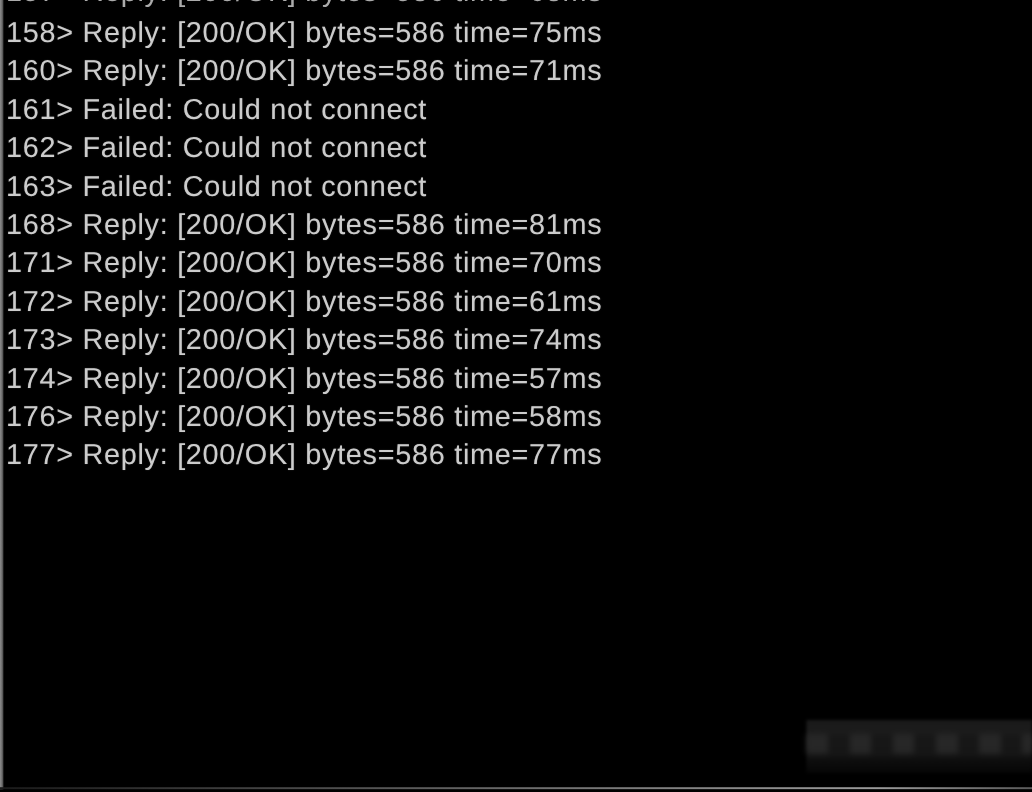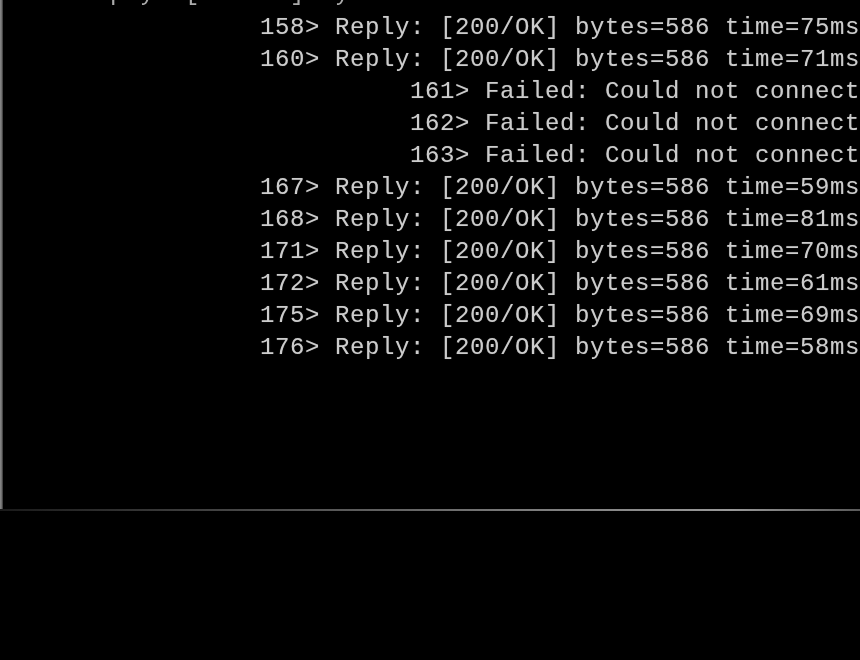--- a/index.html
+++ b/index.html
@@ -3,25 +3,24 @@
 <meta charset="utf-8">
 <style>
   html, body {
     margin: 0;
     padding: 0;
     background: #000000;
   }
   #terminal-window {
     position: relative;
     width: 860px;
-    height: 511px;
+    height: 658px;
     background: #000000;
     overflow: hidden;
-    font-family: Liberation Mono, monospace;
-    text-align: right;
+    font-family: Liberation Sans, sans-serif;
   }
   
   #left-border {
     position: absolute;
     left: 0;
     top: 0;
     width: 3px;
     height: 660px;
     background: linear-gradient(to right, #8d8d8d 0%, #6a6a6a 60%, #2a2a2a 100%);
     z-index: 5;
@@ -106,25 +105,26 @@
   <div id="left-border"></div>
 
   <div id="clipped-line">157&gt; Reply: [200/OK] bytes=586 time=68ms</div>
 
   <div id="log-lines">
       <div class="log-line">158&gt; Reply: [200/OK] bytes=586 time=75ms</div>
       <div class="log-line">160&gt; Reply: [200/OK] bytes=586 time=71ms</div>
       <div class="log-line">161&gt; Failed: Could not connect</div>
       <div class="log-line">162&gt; Failed: Could not connect</div>
       <div class="log-line">163&gt; Failed: Could not connect</div>
-      <div class="log-line">167&gt; Reply: [200/OK] bytes=586 time=59ms</div>
       <div class="log-line">168&gt; Reply: [200/OK] bytes=586 time=81ms</div>
       <div class="log-line">171&gt; Reply: [200/OK] bytes=586 time=70ms</div>
       <div class="log-line">172&gt; Reply: [200/OK] bytes=586 time=61ms</div>
-      <div class="log-line">175&gt; Reply: [200/OK] bytes=586 time=69ms</div>
+      <div class="log-line">173&gt; Reply: [200/OK] bytes=586 time=74ms</div>
+      <div class="log-line">174&gt; Reply: [200/OK] bytes=586 time=57ms</div>
       <div class="log-line">176&gt; Reply: [200/OK] bytes=586 time=58ms</div>
+      <div class="log-line">177&gt; Reply: [200/OK] bytes=586 time=77ms</div>
     </div>
 
   <div id="redaction-patch"></div>
 
   <div id="bottom-border"></div>
 
 </div>
 
 </body></html>

